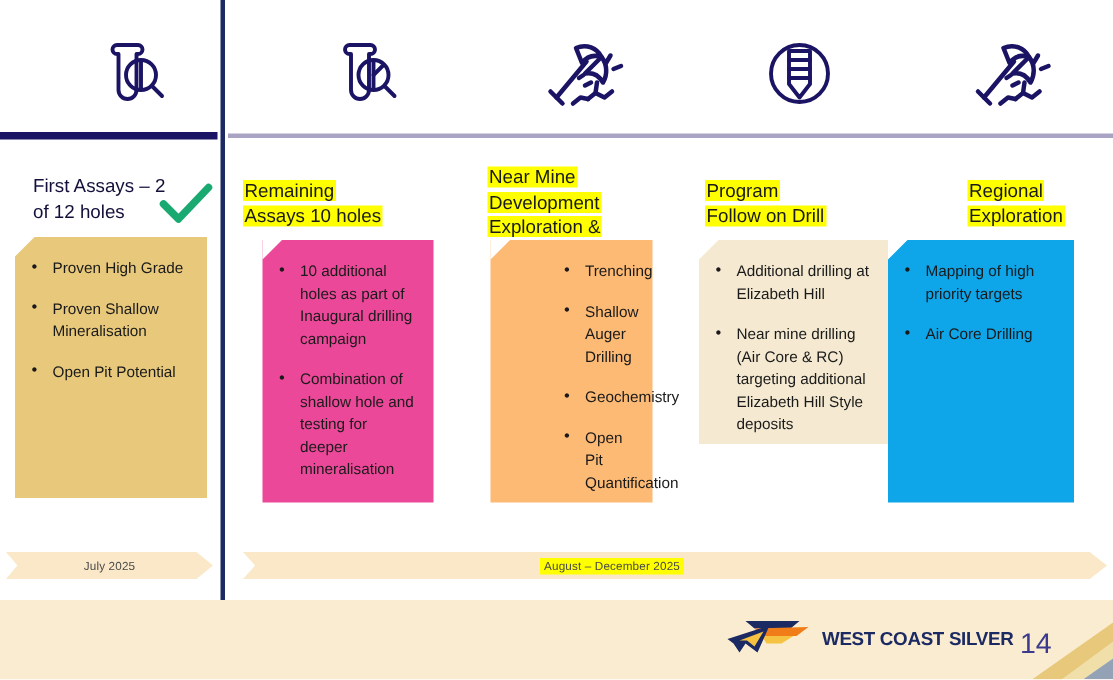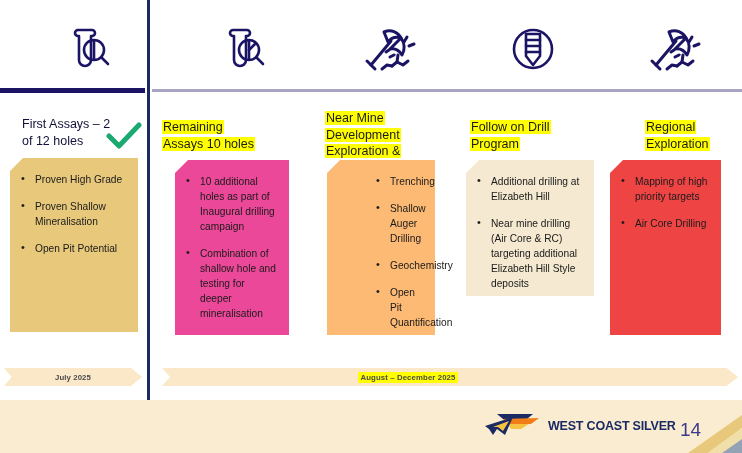--- a/index.html
+++ b/index.html
@@ -129,21 +129,20 @@
     color: #1a1a1a;
   }
 
   
   .chev {
     position: absolute;
     background: #fae8c8;
     display: flex;
     align-items: center;
     justify-content: center;
-    font-weight: bold;
   }
   .chev .label {
     font-size: 7.8px;
     color: #4a4a4a;
     letter-spacing: .1px;
     white-space: nowrap;
   }
   .chev .label.hl {
     background: #ffff00;
     padding: 1px 3px;
@@ -326,36 +325,36 @@
     <div class="notch"></div>
     <ul>
       <li>Trenching</li>
       <li>Shallow Auger Drilling</li>
       <li>Geochemistry</li>
       <li>Open Pit Quantification</li>
     </ul>
   </div>
 
   <div class="col-head" style="left:470px; top:119px; width:115px;">
+    <div><span class="hl">Program</span></div>
     <div><span class="hl">Follow on Drill</span></div>
-    <div><span class="hl">Program</span></div>
   </div>
   <div class="card" style="left:466px; top:160px; width:128px; height:136px; background:#f5ead1;">
     <div class="notch"></div>
     <ul>
       <li>Additional drilling at Elizabeth Hill</li>
       <li>Near mine drilling (Air Core &amp; RC) targeting additional Elizabeth Hill Style deposits</li>
     </ul>
   </div>
 
   <div class="col-head" style="left:645px; top:119px; width:95px;">
     <div><span class="hl">Regional</span></div>
     <div><span class="hl">Exploration</span></div>
   </div>
-  <div class="card" style="left:610px; top:160px; width:111px; height:175px; background:#ef4444;">
+  <div class="card" style="left:592px; top:160px; width:124px; height:175px; background:#0ea5e9;">
     <div class="notch"></div>
     <ul>
       <li>Mapping of high priority targets</li>
       <li>Air Core Drilling</li>
     </ul>
   </div>
 
   <div class="chev chev-left">
     <span class="label">July 2025</span>
   </div>

